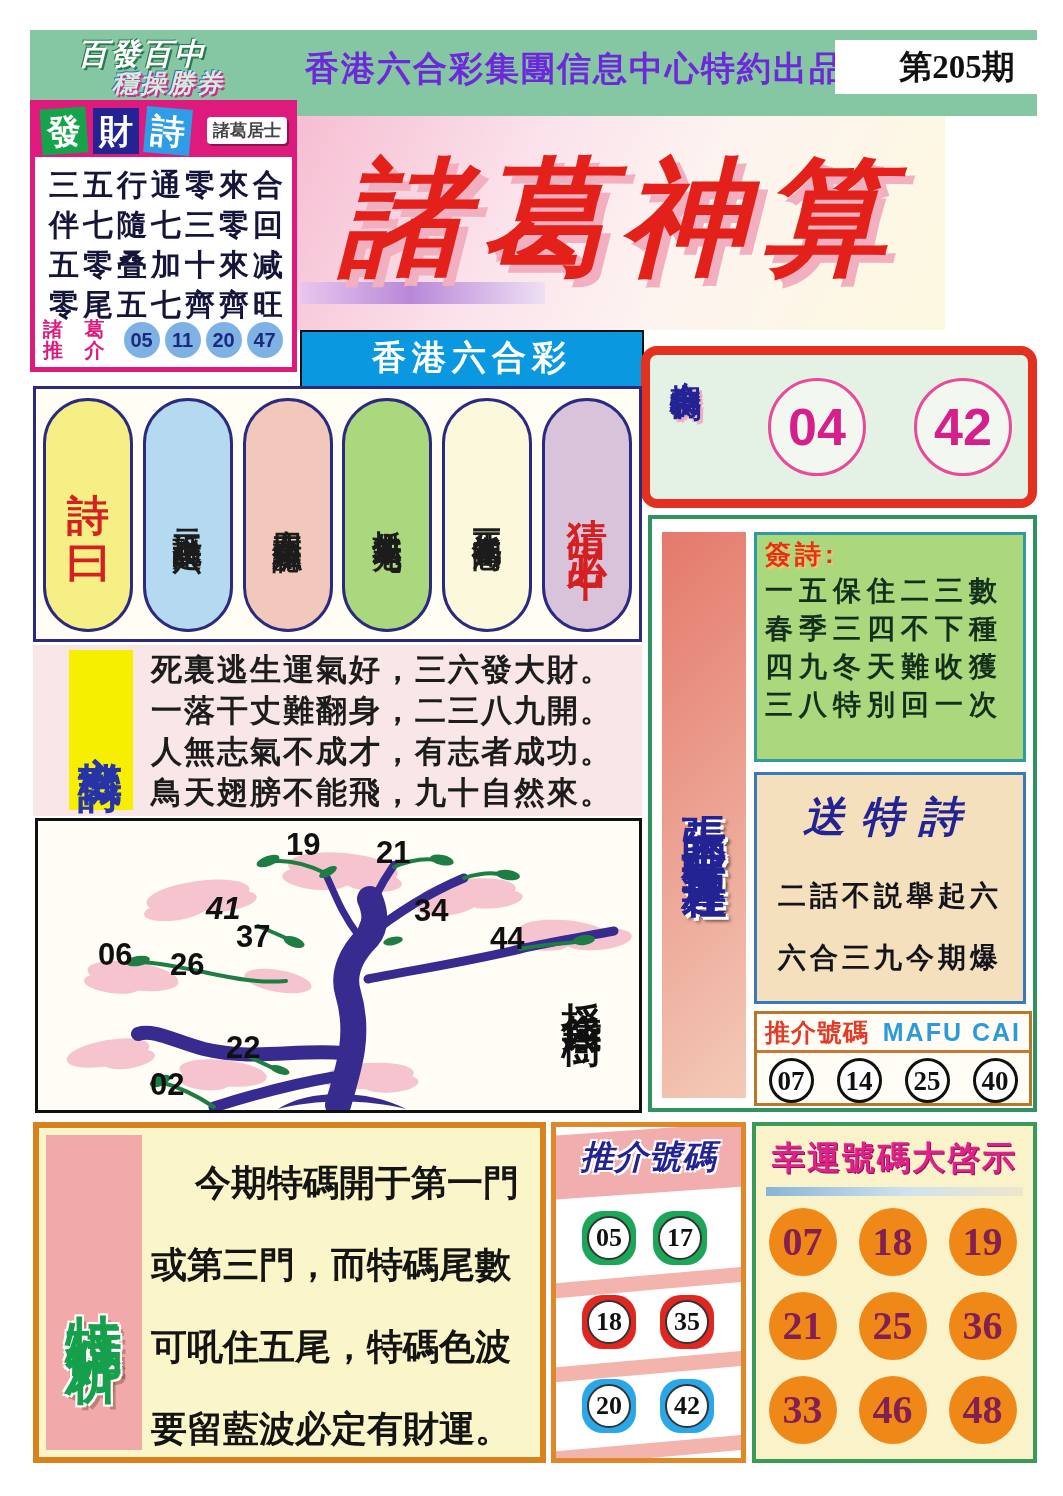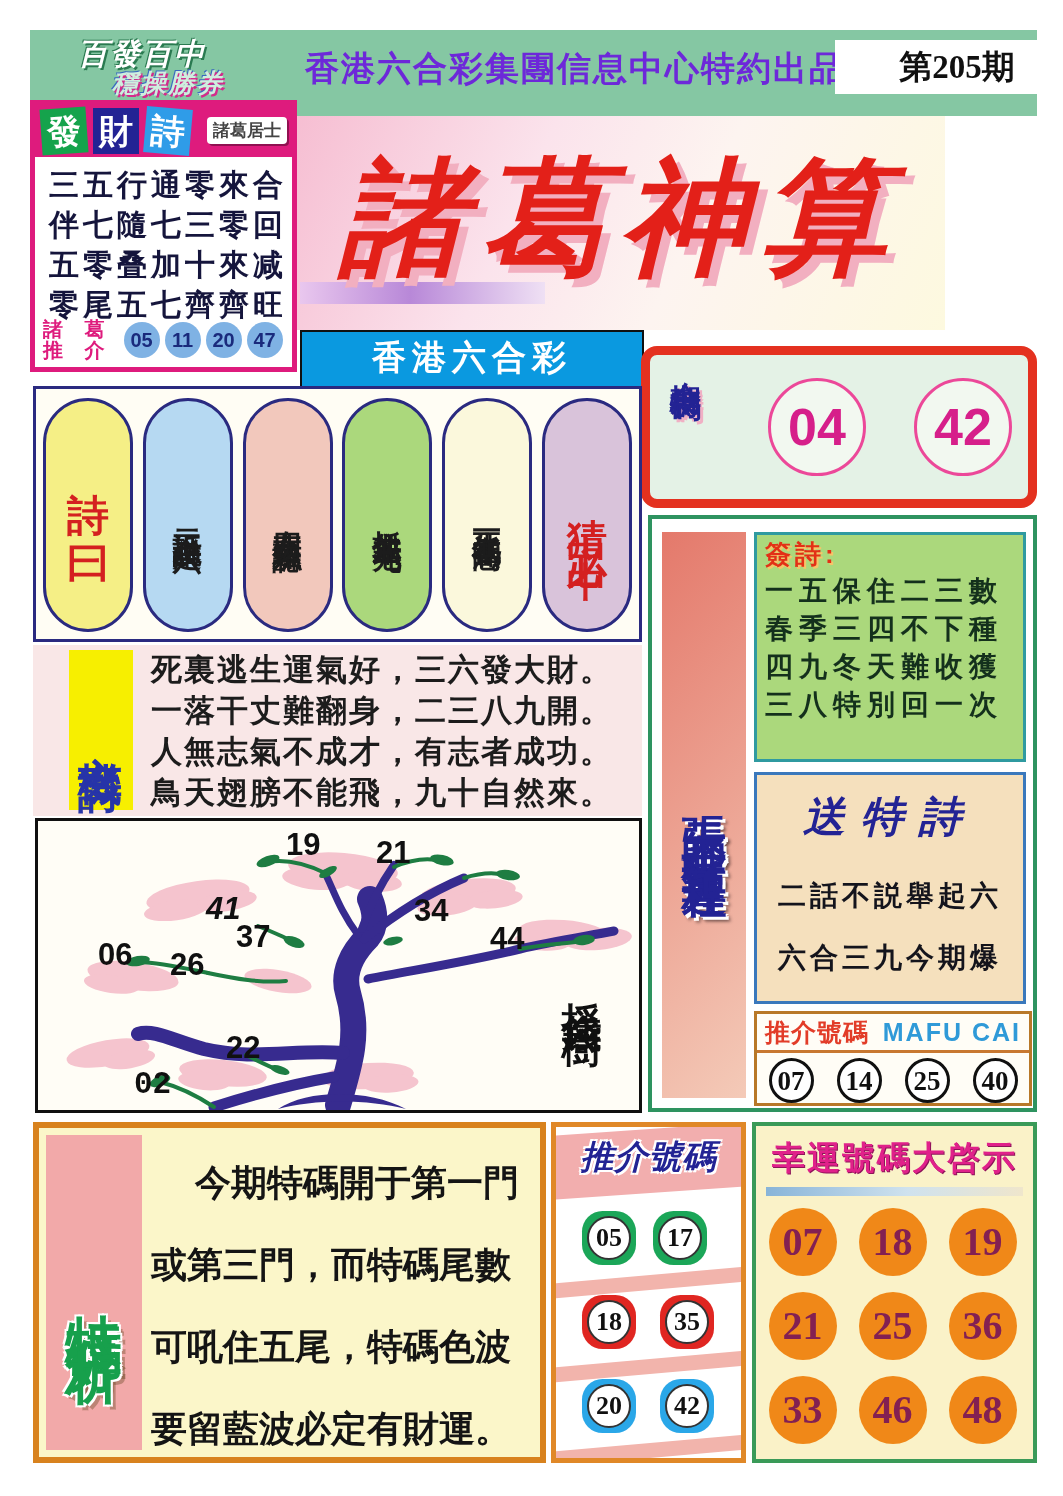--- a/index.html
+++ b/index.html
@@ -299,21 +299,21 @@
     </svg>
     <div class="tree-num" style="left:248px;top:6px;">19</div>
     <div class="tree-num" style="left:338px;top:14px;">21</div>
     <div class="tree-num" style="left:168px;top:70px;font-style:italic;">41</div>
     <div class="tree-num" style="left:198px;top:98px;">37</div>
     <div class="tree-num" style="left:376px;top:72px;">34</div>
     <div class="tree-num" style="left:452px;top:100px;">44</div>
     <div class="tree-num" style="left:60px;top:116px;">06</div>
     <div class="tree-num" style="left:132px;top:126px;">26</div>
     <div class="tree-num" style="left:188px;top:209px;">22</div>
-    <div class="tree-num" style="left:96px;top:246px;font-family:Liberation Mono, monospace;">02</div>
+    <div class="tree-num" style="left:112px;top:246px;">02</div>
     <div class="abs tree-label v">摇錢樹</div>
   </div>
 
   <div class="abs rightcol">
     <div class="abs strip">
       <span class="v">張天師十二生肖算運程</span>
     </div>
     <div class="abs qianshi">
       <div class="qs-title">簽詩:</div>
       <div class="qs-lines serif">

